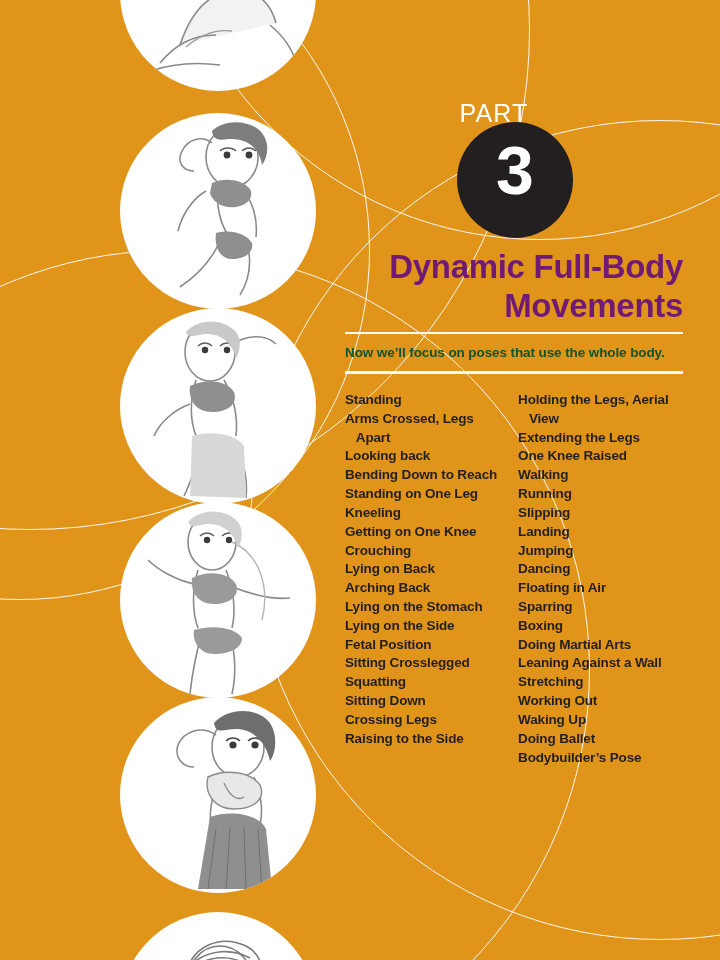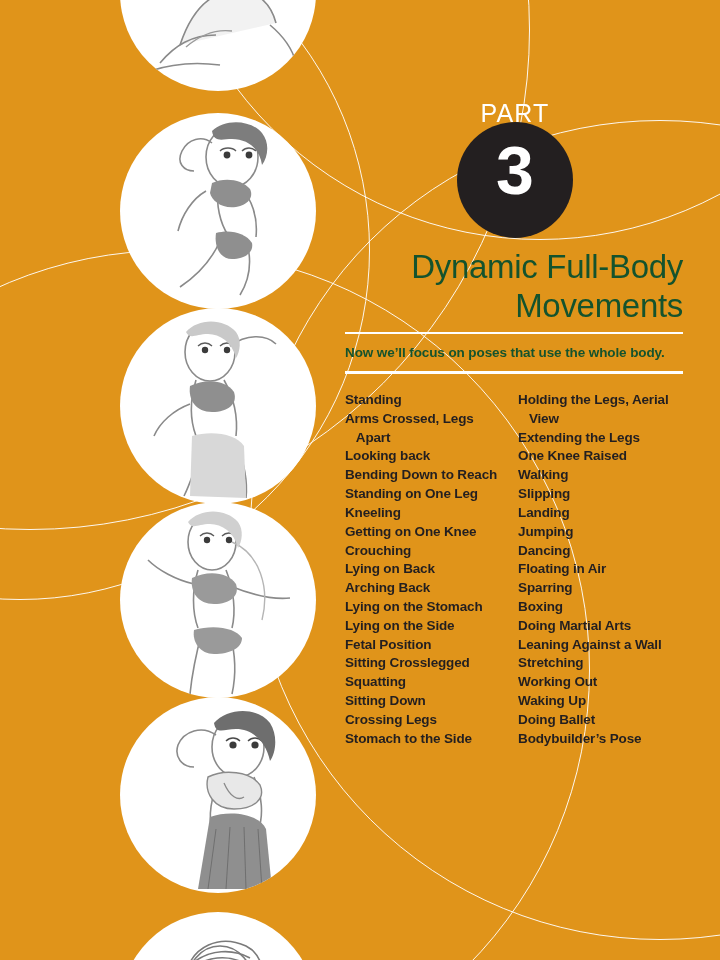--- a/index.html
+++ b/index.html
@@ -56,21 +56,21 @@
     left: 457px;
     top: 122px;
     width: 116px;
     height: 116px;
     border-radius: 50%;
     background: #231f20;
     z-index: 5;
   }
   #part-word {
     position: absolute;
-    left: 457px;
+    left: 436px;
     top: 101px;
     width: 116px;
     text-align: center;
     color: #ffffff;
     font-size: 25px;
     letter-spacing: 1.2px;
     font-weight: 400;
     z-index: 6;
     line-height: 1;
   }
@@ -89,23 +89,23 @@
 
   
   #content {
     position: absolute;
     left: 345px;
     top: 248px;
     width: 338px;
     z-index: 4;
   }
   #title {
-    color: #14532d;
+    color: #701a75;
     font-size: 33px;
-    font-weight: 400;
+    font-weight: 700;
     line-height: 1.18;
     text-align: right;
     margin: 0 0 6px 0;
     letter-spacing: -0.3px;
   }
   .rule {
     height: 2.5px;
     background: #ffffff;
     width: 100%;
   }
@@ -305,28 +305,29 @@
           <div class="toc-item">Crouching</div>
           <div class="toc-item">Lying on Back</div>
           <div class="toc-item">Arching Back</div>
           <div class="toc-item">Lying on the Stomach</div>
           <div class="toc-item">Lying on the Side</div>
           <div class="toc-item">Fetal Position</div>
           <div class="toc-item">Sitting Crosslegged</div>
           <div class="toc-item">Squatting</div>
           <div class="toc-item">Sitting Down</div>
           <div class="toc-item">Crossing Legs</div>
-          <div class="toc-item">Stomach to the Side</div>
+          <div class="toc-item">Raising to the Side</div>
         </div>
       <div class="toc-col" id="toc-right">
           <div class="toc-item">Holding the Legs, Aerial
    View</div>
           <div class="toc-item">Extending the Legs</div>
           <div class="toc-item">One Knee Raised</div>
           <div class="toc-item">Walking</div>
+          <div class="toc-item">Running</div>
           <div class="toc-item">Slipping</div>
           <div class="toc-item">Landing</div>
           <div class="toc-item">Jumping</div>
           <div class="toc-item">Dancing</div>
           <div class="toc-item">Floating in Air</div>
           <div class="toc-item">Sparring</div>
           <div class="toc-item">Boxing</div>
           <div class="toc-item">Doing Martial Arts</div>
           <div class="toc-item">Leaning Against a Wall</div>
           <div class="toc-item">Stretching</div>

